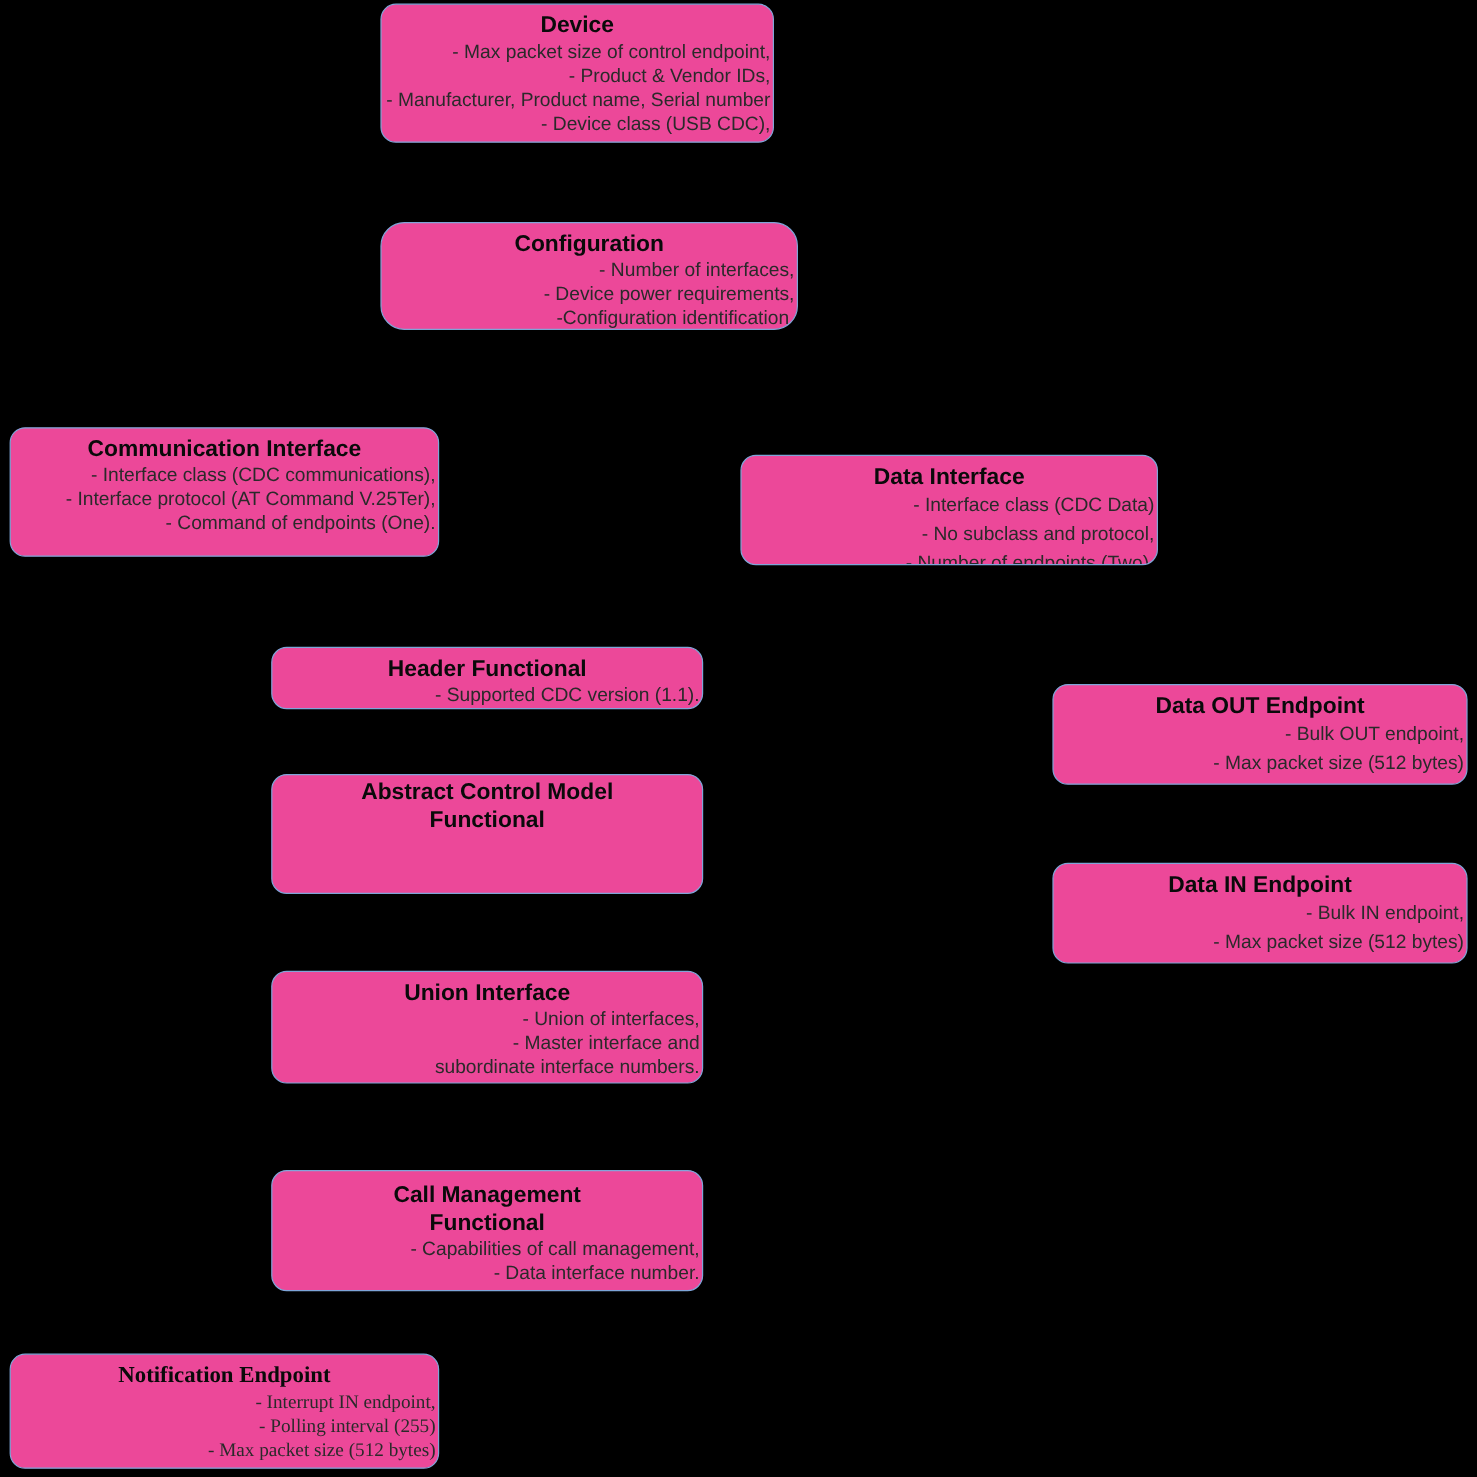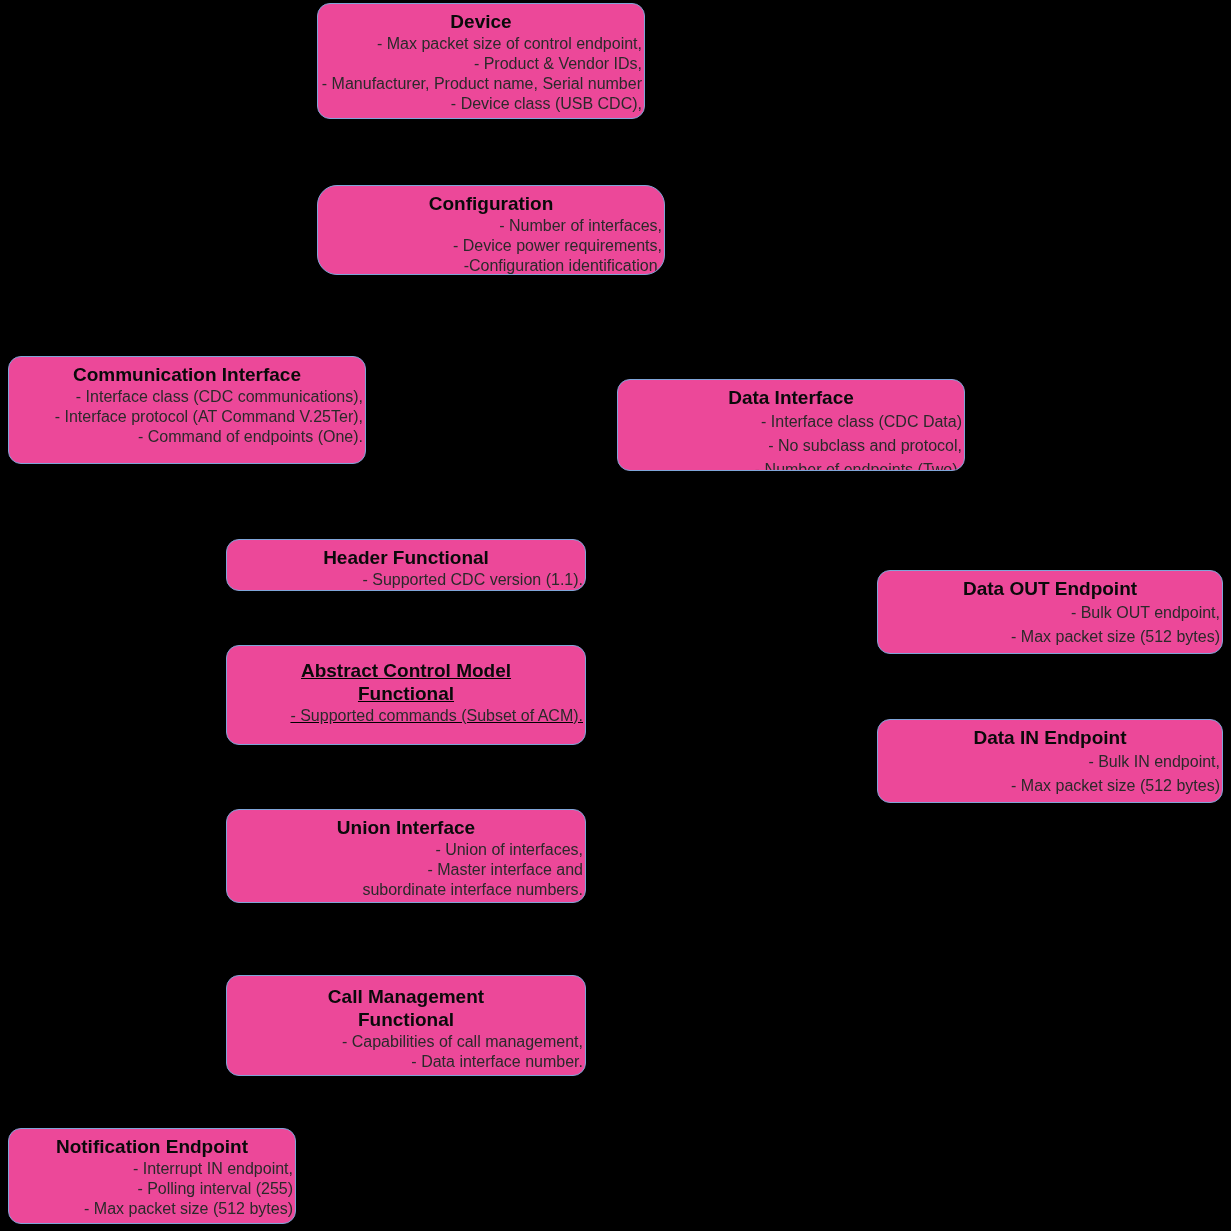--- a/index.html
+++ b/index.html
@@ -91,47 +91,44 @@
     </span>
   </div>
 
   <div class="node tight" style="left:226px; top:539px; width:360px; height:52px;">
     <span class="node-title">Header Functional</span>
     <span class="node-lines">
       <span class="node-line">- Supported CDC version (1.1).</span>
     </span>
   </div>
 
-  <div class="node tight" style="left:226px; top:645px; width:360px; height:100px; padding-top:11px;text-decoration:underline;">
+  <div class="node tight" style="left:226px; top:645px; width:360px; height:100px; padding-top:1px;">
     <span class="node-title">Abstract Control Model
 Functional</span>
-    <span class="node-lines">
-      <span class="node-line">- Supported commands (Subset of ACM).</span>
-    </span>
   </div>
 
   <div class="node tight" style="left:226px; top:809px; width:360px; height:94px;">
     <span class="node-title">Union Interface</span>
     <span class="node-lines">
       <span class="node-line">- Union of interfaces,</span>
       <span class="node-line">- Master interface and</span>
       <span class="node-line">  subordinate interface numbers.</span>
     </span>
   </div>
 
   <div class="node tight" style="left:226px; top:975px; width:360px; height:101px; padding-top:7px;">
     <span class="node-title">Call Management
 Functional</span>
     <span class="node-lines">
       <span class="node-line">- Capabilities of call management,</span>
       <span class="node-line">- Data interface number.</span>
     </span>
   </div>
 
-  <div class="node tight" style="left:8px; top:1128px; width:288px; height:96px;">
+  <div class="node tight" style="left:8px; top:1128px; width:358px; height:96px;font-family:Liberation Serif, serif;">
     <span class="node-title">Notification Endpoint</span>
     <span class="node-lines">
       <span class="node-line">- Interrupt IN endpoint,</span>
       <span class="node-line">- Polling interval (255)</span>
       <span class="node-line">- Max packet size (512 bytes)</span>
     </span>
   </div>
 
   <div class="node loose" style="left:877px; top:570px; width:346px; height:84px;">
     <span class="node-title">Data OUT Endpoint</span>

